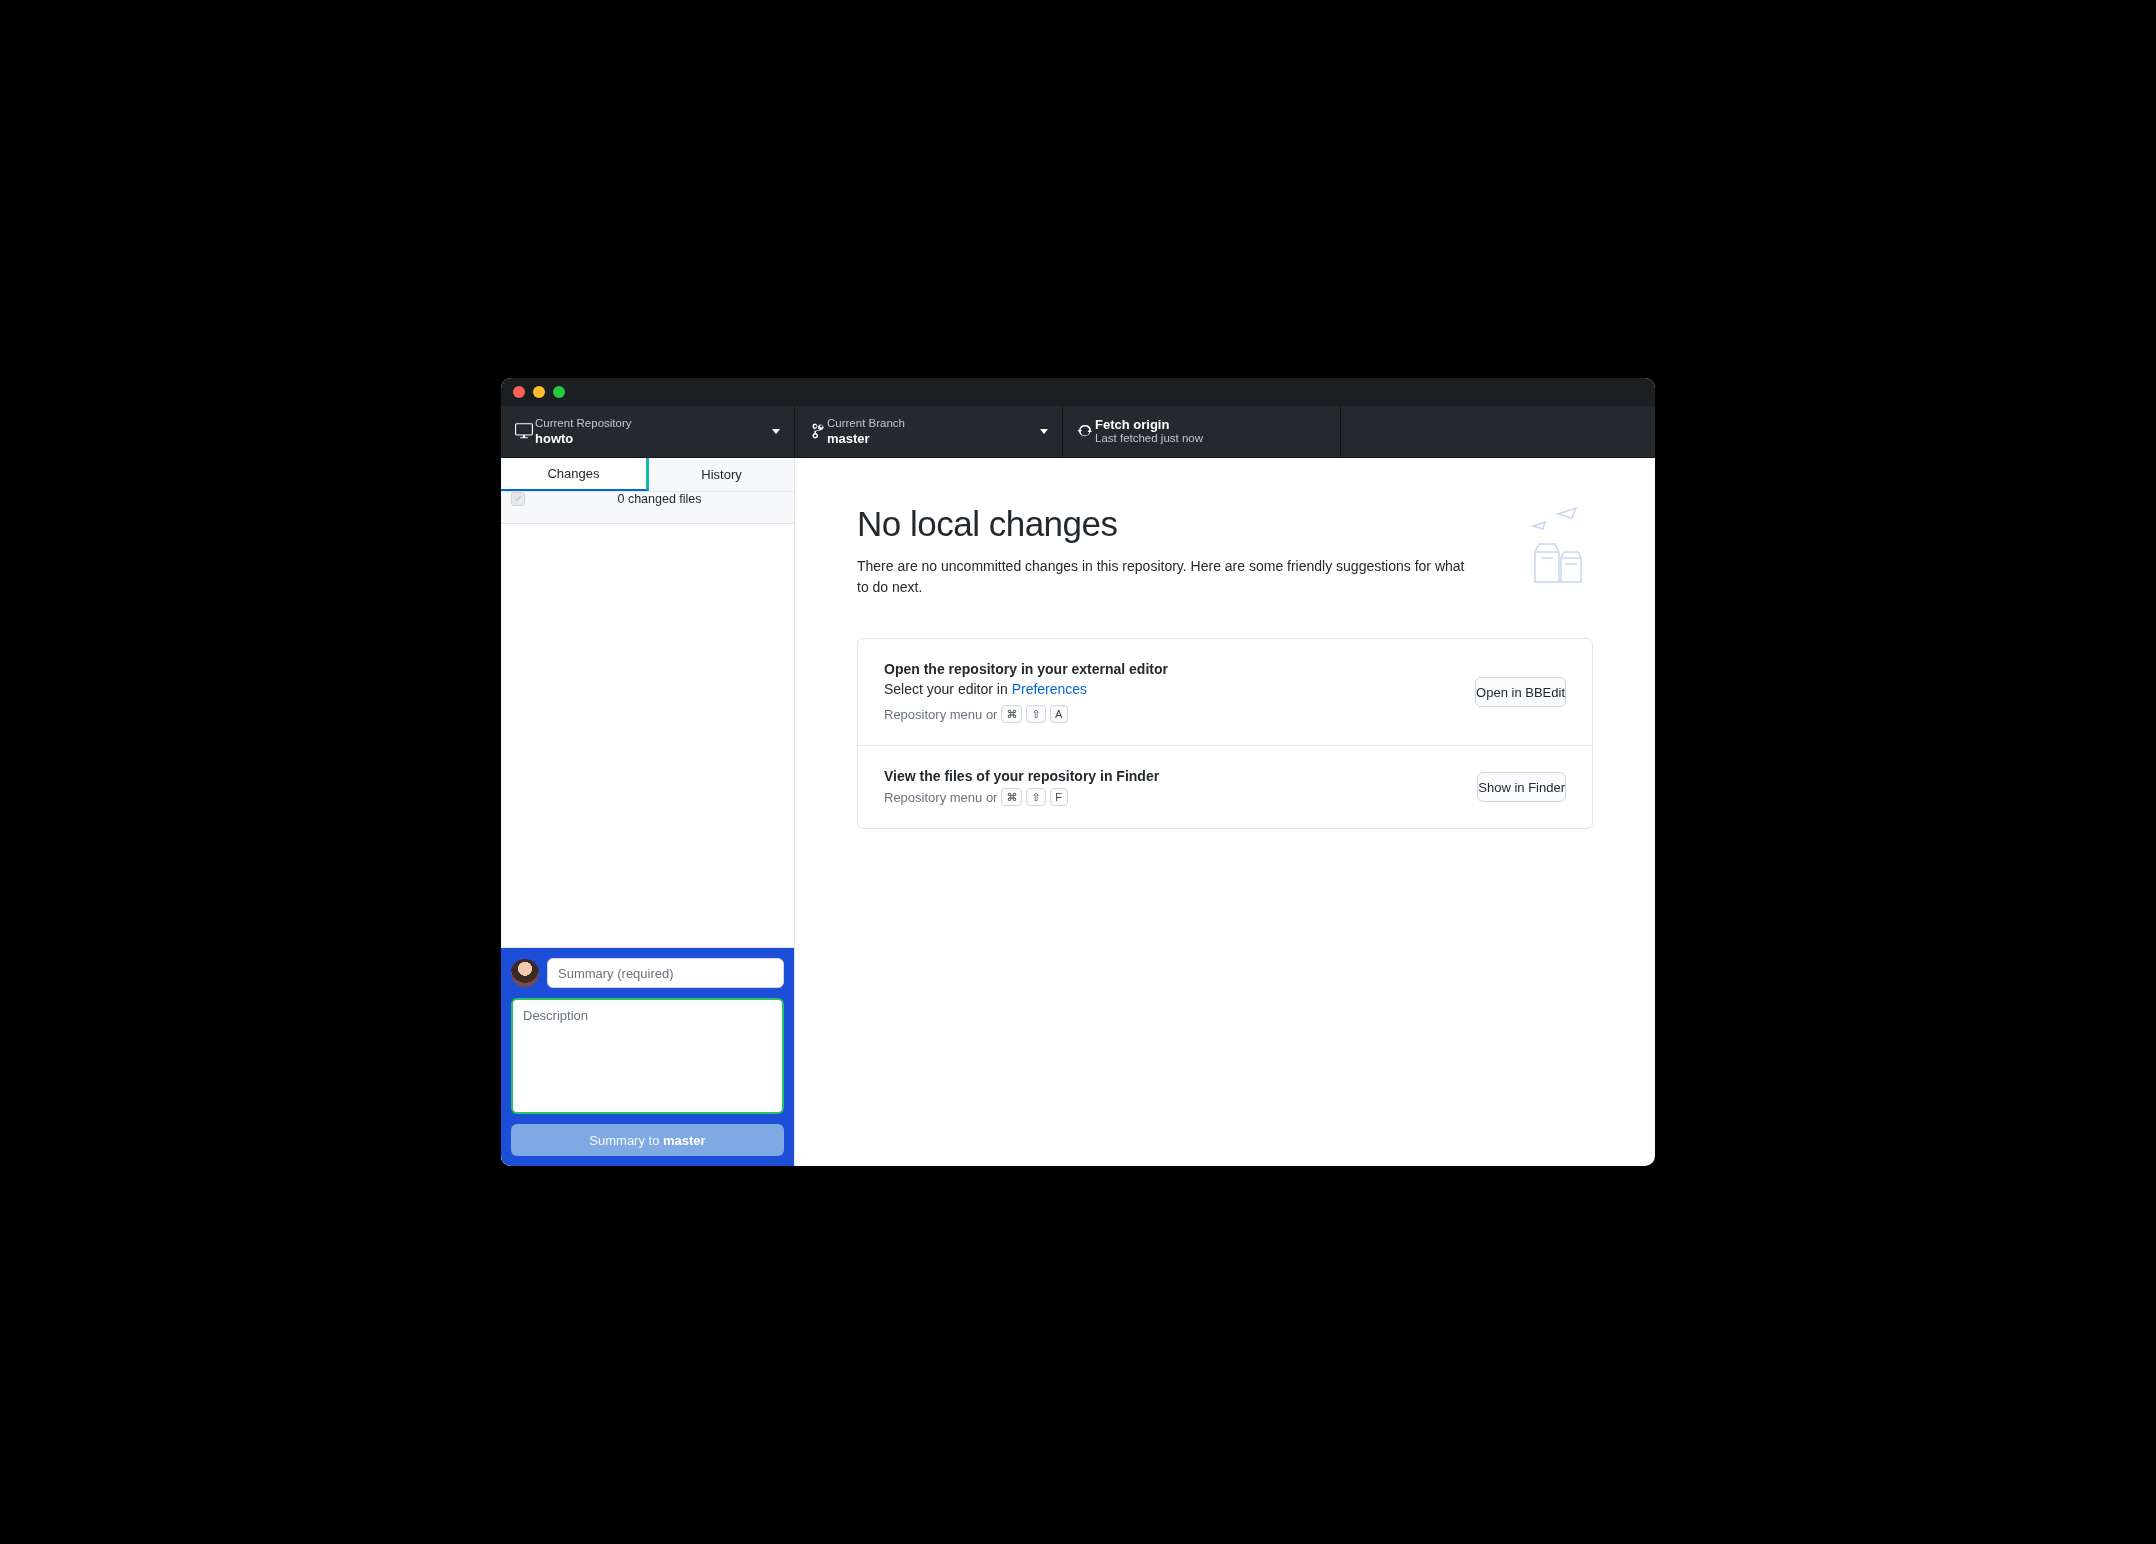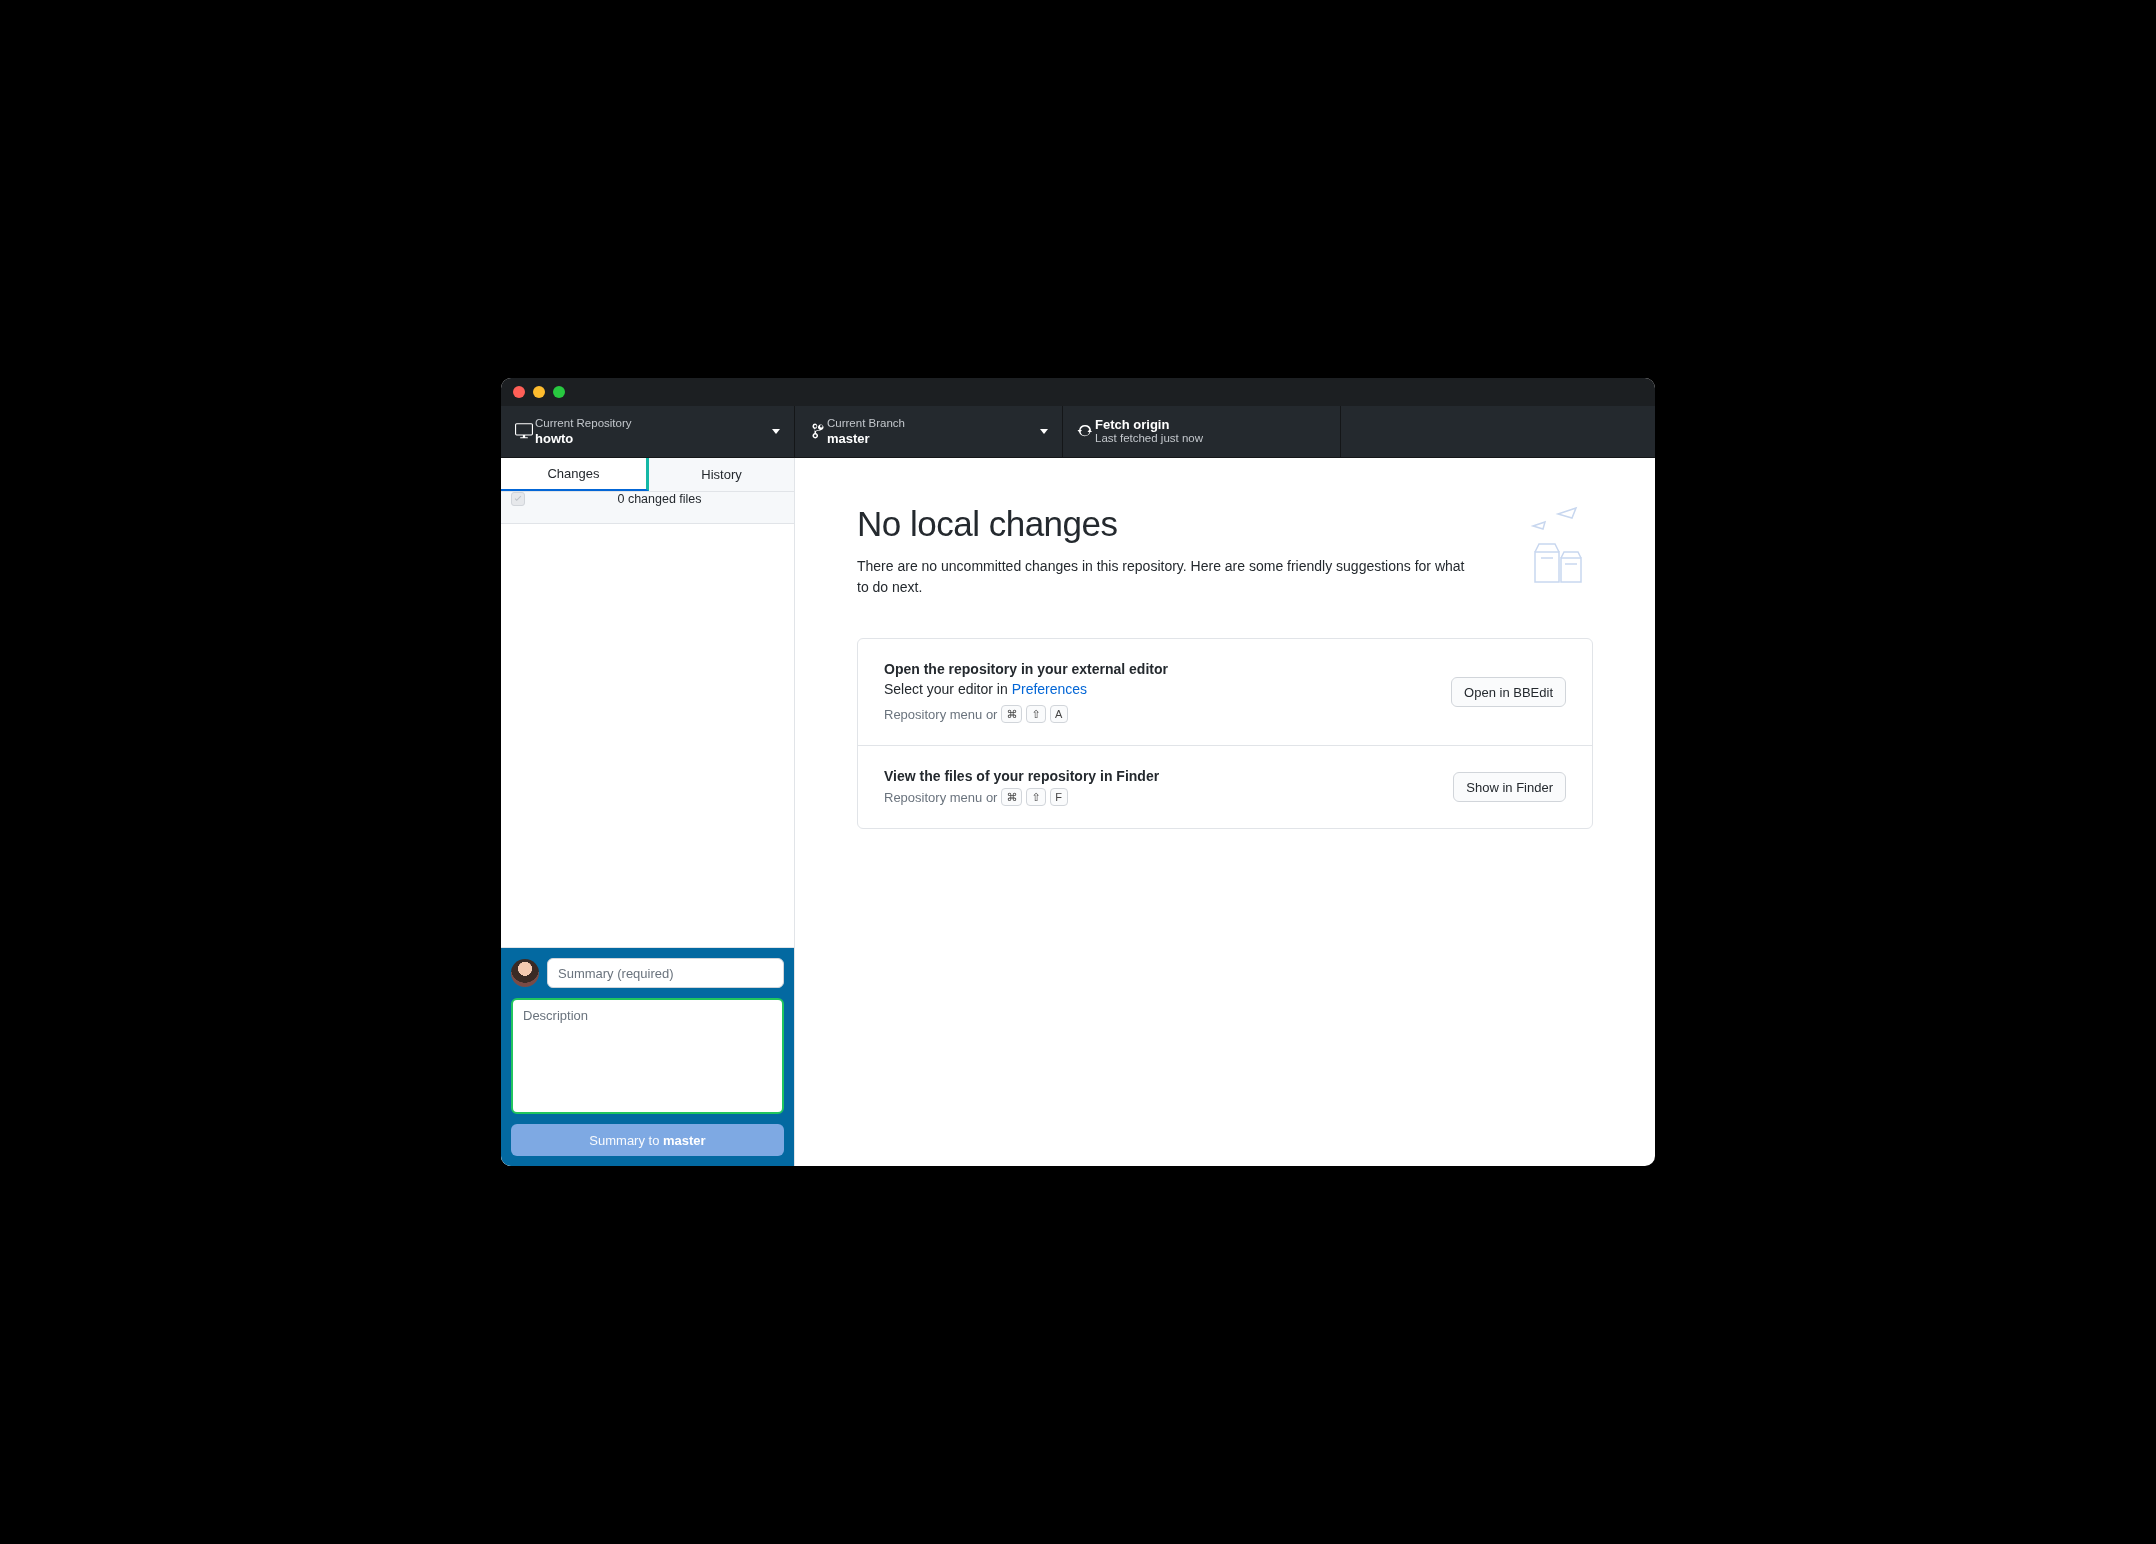--- a/index.html
+++ b/index.html
@@ -112,21 +112,21 @@
     border: 1px solid #d1d5da;
     border-radius: 3px;
     background: #e6e8eb;
     display: inline-flex; align-items:center; justify-content:center;
   }
   .chk svg { width: 10px; height: 10px; fill: #bfc3c8; }
   .changes-count { flex:1; text-align:center; }
   .changes-list { flex: 1; background:#fff; }
   .commit-box {
     border-top: 1px solid #e1e4e8;
-    background: #0369a1;
+    background: #1d4ed8;
     padding: 10px;
     display: flex;
     flex-direction: column;
     gap: 10px;
   }
   .summary-row { display:flex; align-items:center; gap:8px; }
   .avatar {
     width: 28px; height: 28px; border-radius: 50%;
     background: radial-gradient(circle at 50% 35%, #f4c9b0 0 30%, #3a2a25 31% 60%, #7a4b46 61% 100%);
     flex-shrink: 0;
@@ -198,21 +198,21 @@
     padding: 0 4px;
     border: 1px solid #d1d5da;
     border-radius: 4px;
     background: #fafbfc;
     font-size: 11px;
     color: #444;
     font-family: inherit;
   }
   .card-btn {
     height: 30px;
-    padding: 0 12px;
+    padding: 0 0;
     border: 1px solid #d1d5da;
     border-radius: 6px;
     background: #fafbfc;
     font-size: 13px;
     color: #24292e;
     cursor: pointer;
     white-space: nowrap;
   }
   svg { display:block; }
 </style>

